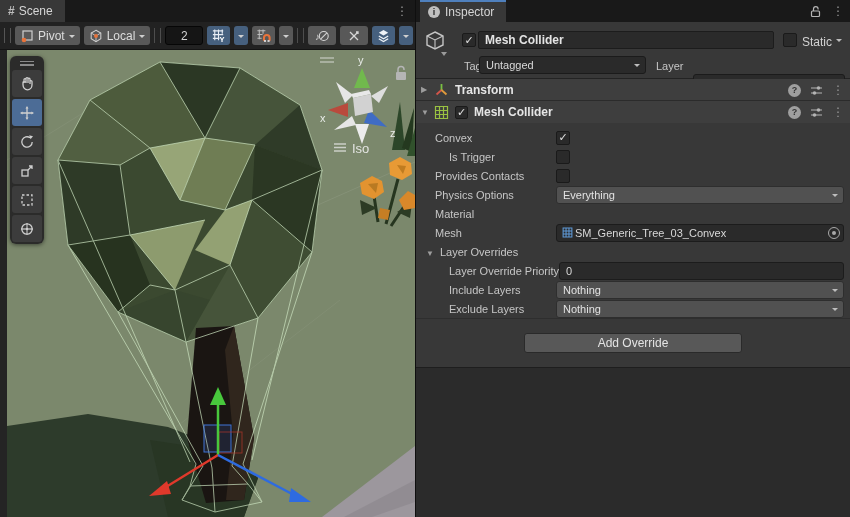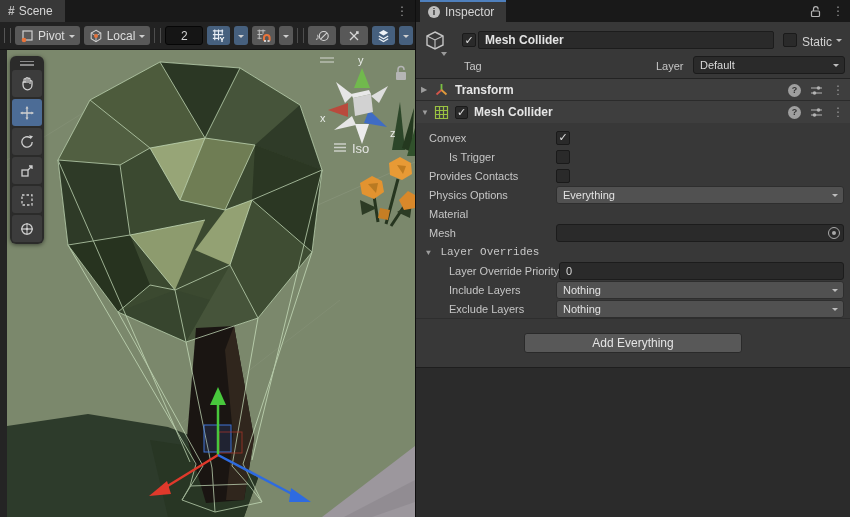--- a/index.html
+++ b/index.html
@@ -64,23 +64,23 @@
   .comp-header { position:relative; flex:0 0 22px; background:#3e3e3e; border-bottom:1px solid #2b2b2b;
     display:flex; align-items:center; }
   .fold { width:9px; font-size:8px; color:#9d9d9d; margin-left:5px; }
   .comp-title { font-weight:bold; font-size:12px; color:#e6e6e6; margin-left:6px; }
   .hdr-icons { position:absolute; right:6px; top:4px; display:flex; gap:9px; align-items:center; }
   .help { width:13px; height:13px; border-radius:50%; background:#9f9f9f; color:#333; font-size:9px;
     font-weight:bold; display:flex; align-items:center; justify-content:center; }
 
   #mc-rows { flex:0 0 195px; padding-top:5px; }
   .row { height:19px; display:flex; align-items:center; }
-  .rlabel { flex:0 0 140px; color:#c6c6c6; font-size:11px; padding-left:13px; white-space:nowrap; }
+  .rlabel { flex:0 0 140px; color:#c6c6c6; font-size:11px; padding-left:19px; white-space:nowrap; }
   .rlabel.ind { padding-left:33px; }
-  .rlabel.fold-row { padding-left:10px; color:#c6c6c6;font-family:Liberation Mono, monospace; }
+  .rlabel.fold-row { padding-left:10px; color:#c6c6c6; }
   .rvalue { flex:1; margin-right:6px; position:relative; display:flex; align-items:center; }
   .popup { position:relative; flex:1; height:18px; background:#515151; border:1px solid #2e2e2e;
     border-radius:3px; color:#e2e2e2; font-size:11px; display:flex; align-items:center; padding:0 16px 0 6px; }
   .objfield { flex:1; height:18px; background:#2a2a2a; border:1px solid #1c1c1c; border-radius:3px;
     display:flex; align-items:center; padding:0 20px 0 5px; font-size:11px; position:relative; }
   .objfield .ghost { color:#8d8d8d; }
   .picker { position:absolute; right:3px; top:2px; width:12px; height:12px; border:1.5px solid #a9a9a9;
     border-radius:50%; display:flex; align-items:center; justify-content:center; }
   .picker i { width:4px; height:4px; background:#a9a9a9; border-radius:50%; }
   #priority-field { flex:1; height:18px; background:#2a2a2a; border:1px solid #1c1c1c; border-radius:3px;
@@ -349,20 +349,23 @@
     </svg>
     <div class="cb abs" style="left:46px;top:11px;">
       <span>✓</span>
     </div>
     <input id="go-name" readonly="" value="Mesh Collider" style="">
     <div class="cb abs" style="left:367px;top:11px;"></div>
     <span class="hlabel" style="left:386px;top:13px;color:#d2d2d2;font-size:12px;">Static</span>
     <span class="abs" style="left:420px;top:17px;width:0;height:0;border:3.5px solid transparent;border-top-color:#bdbdbd;"></span>
 
     <span class="hlabel" style="left:48px;top:38px;">Tag</span>
+    <div class="ddl abs" style="left:63px;top:34px;width:167px;">
+      <span>Untagged</span>
+    </div>
     <span class="hlabel" style="left:240px;top:38px;">Layer</span>
     <div class="ddl abs" style="left:277px;top:34px;width:152px;">
       <span>Default</span>
     </div>
   </div>
 
   <div class="comp-header">
     <span class="fold">▶</span>
     <svg width="15" height="15" viewBox="0 0 15 15" style="margin-left:4px;">
       <path d="M7.5,8 V2" stroke="#7ac043" stroke-width="1.8"></path>
@@ -430,20 +433,26 @@
       </div>
         </div>
     </div>
     <div class="row">
       <span class="rlabel">Material</span>
     </div>
     <div class="row">
       <span class="rlabel">Mesh</span>
       <div class="rvalue">
           <div class="objfield">
+        <span class="meshname">
+          <svg width="11" height="11" viewBox="0 0 15 15">
+            <path d="M1.5,1.5 H13.5 V13.5 H1.5 Z M1.5,5.5 H13.5 M1.5,9.5 H13.5 M5.5,1.5 V13.5 M9.5,1.5 V13.5" stroke="#5f9ad8" stroke-width="1.4" fill="none"></path>
+          </svg>
+          <span>SM_Generic_Tree_03_Convex</span>
+        </span>
         <span class="picker">
               <i></i>
             </span>
       </div>
         </div>
     </div>
     <div class="row">
       <span class="rlabel fold-row">
         <span class="fold" style="margin:0 3px 0 0;">▼</span>
         <span>Layer Overrides</span>
@@ -467,16 +476,16 @@
       <span class="rlabel ind">Exclude Layers</span>
       <div class="rvalue">
           <div class="popup">
         <span>Nothing</span>
       </div>
         </div>
     </div>
   </div>
 
   <div id="add-comp-zone">
-    <div id="add-comp-btn">Add Everything</div>
+    <div id="add-comp-btn">Add Override</div>
   </div>
   <div id="insp-empty"></div>
 </div>
 
 </body></html>

